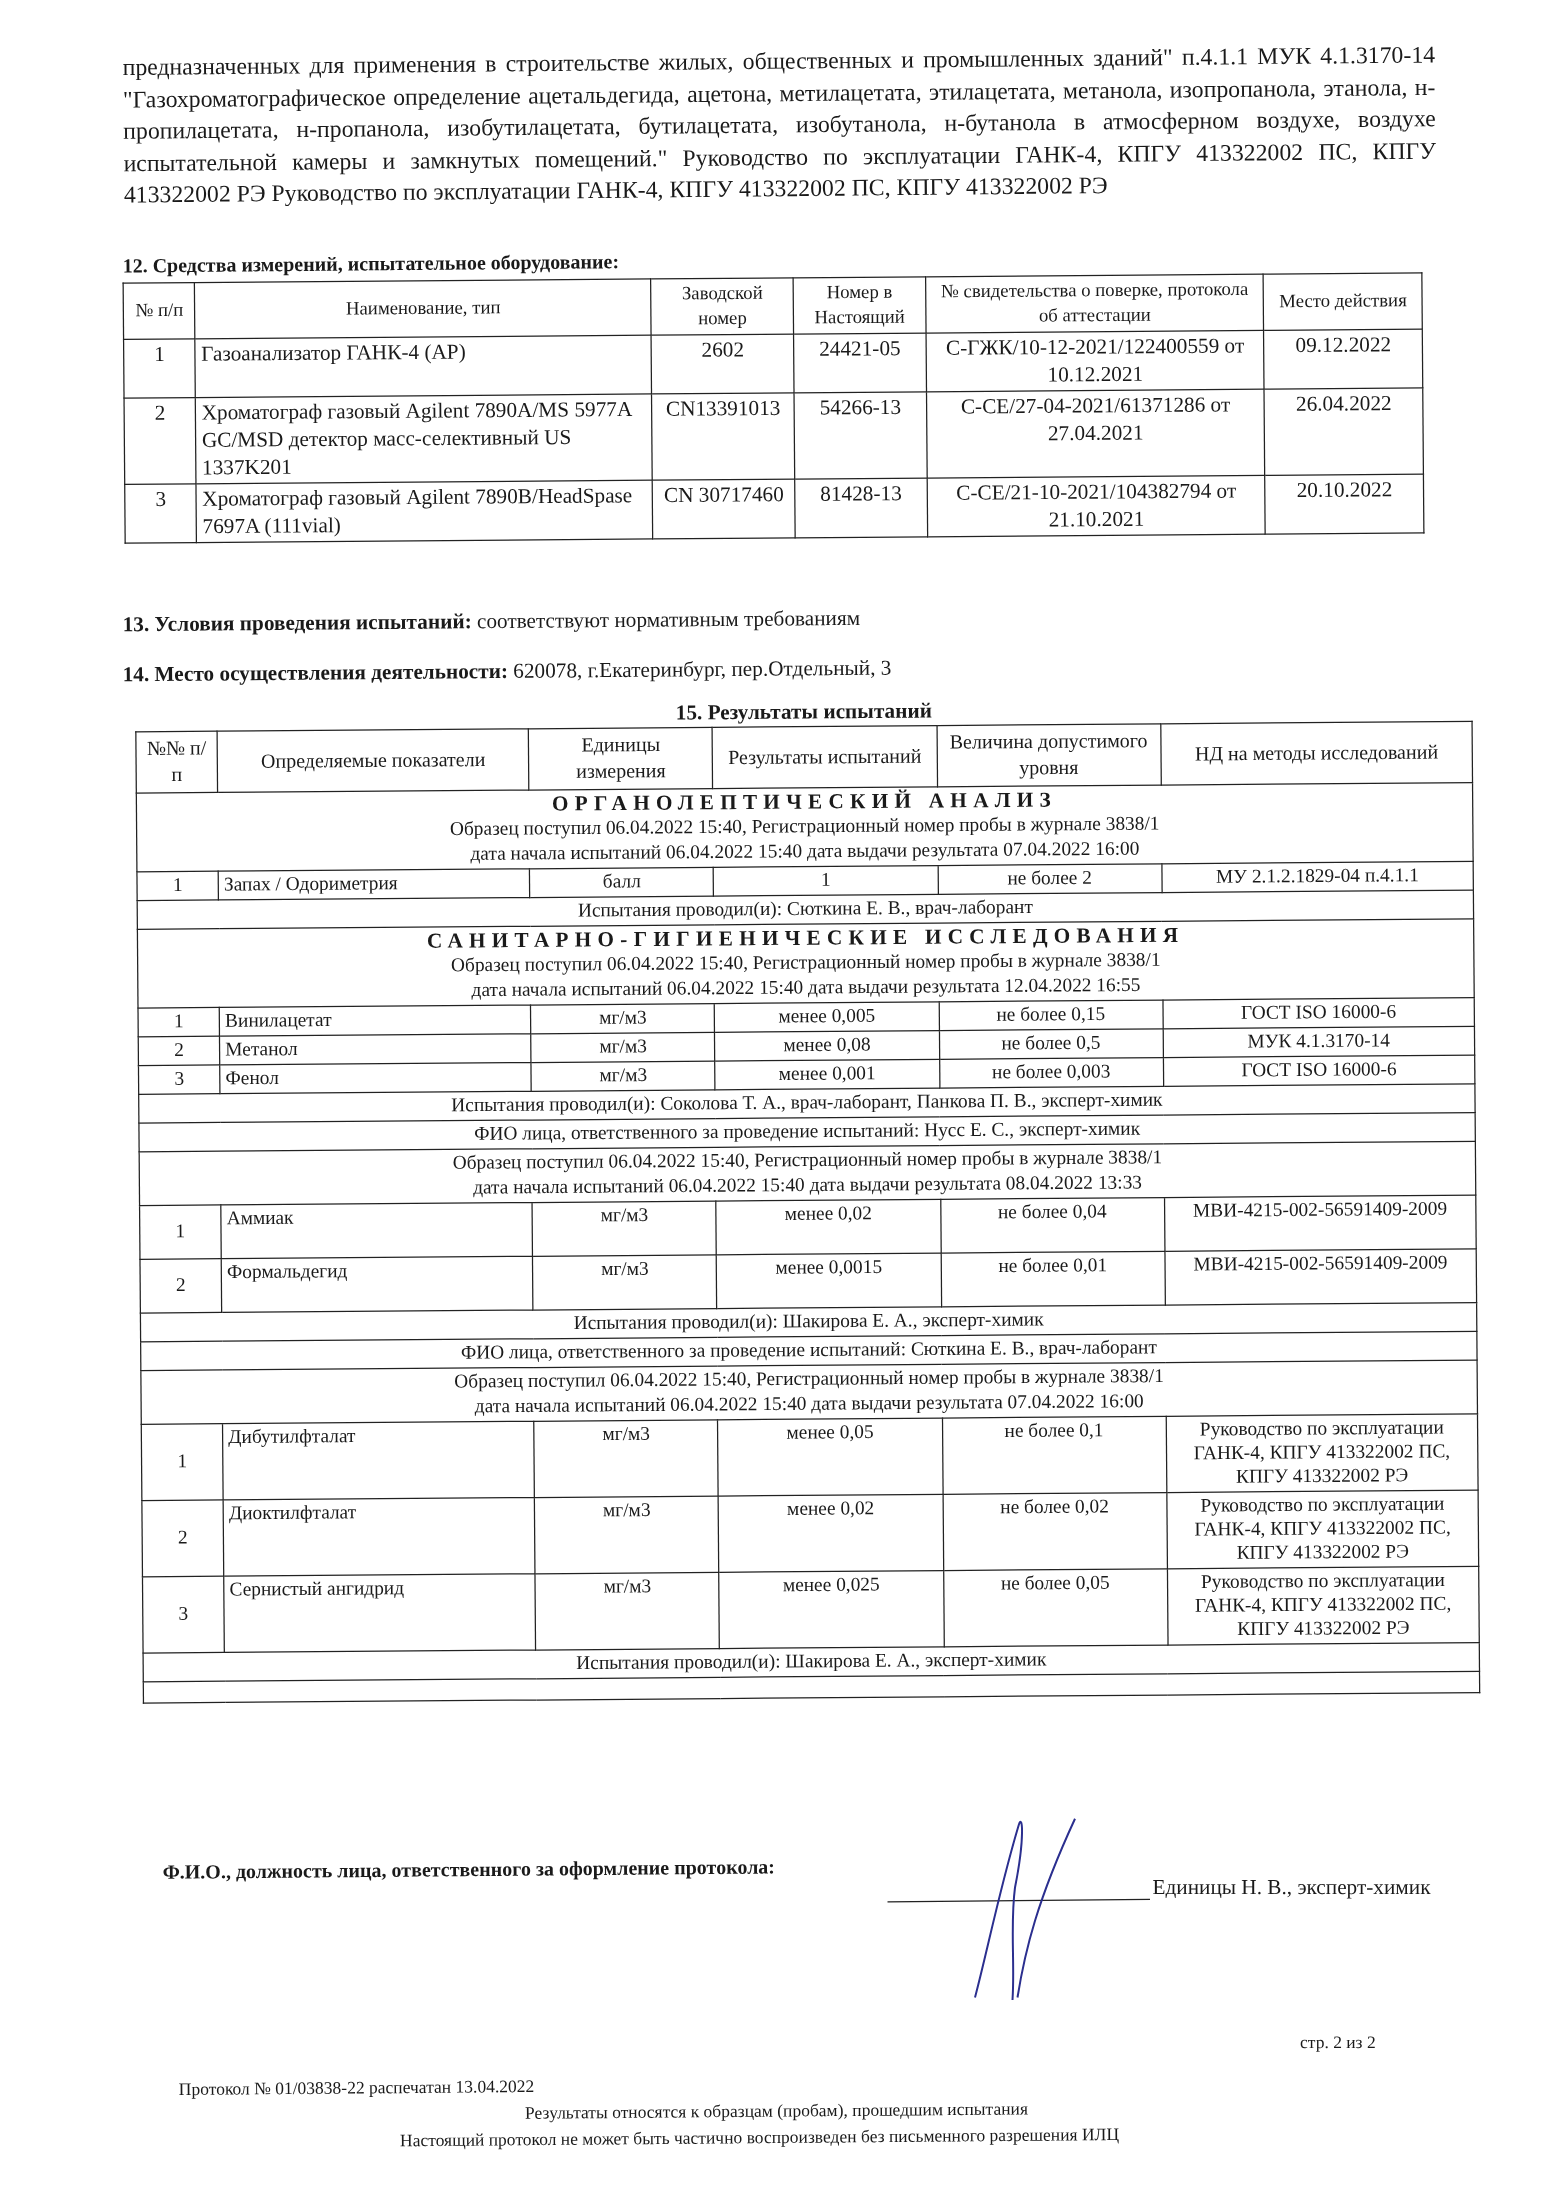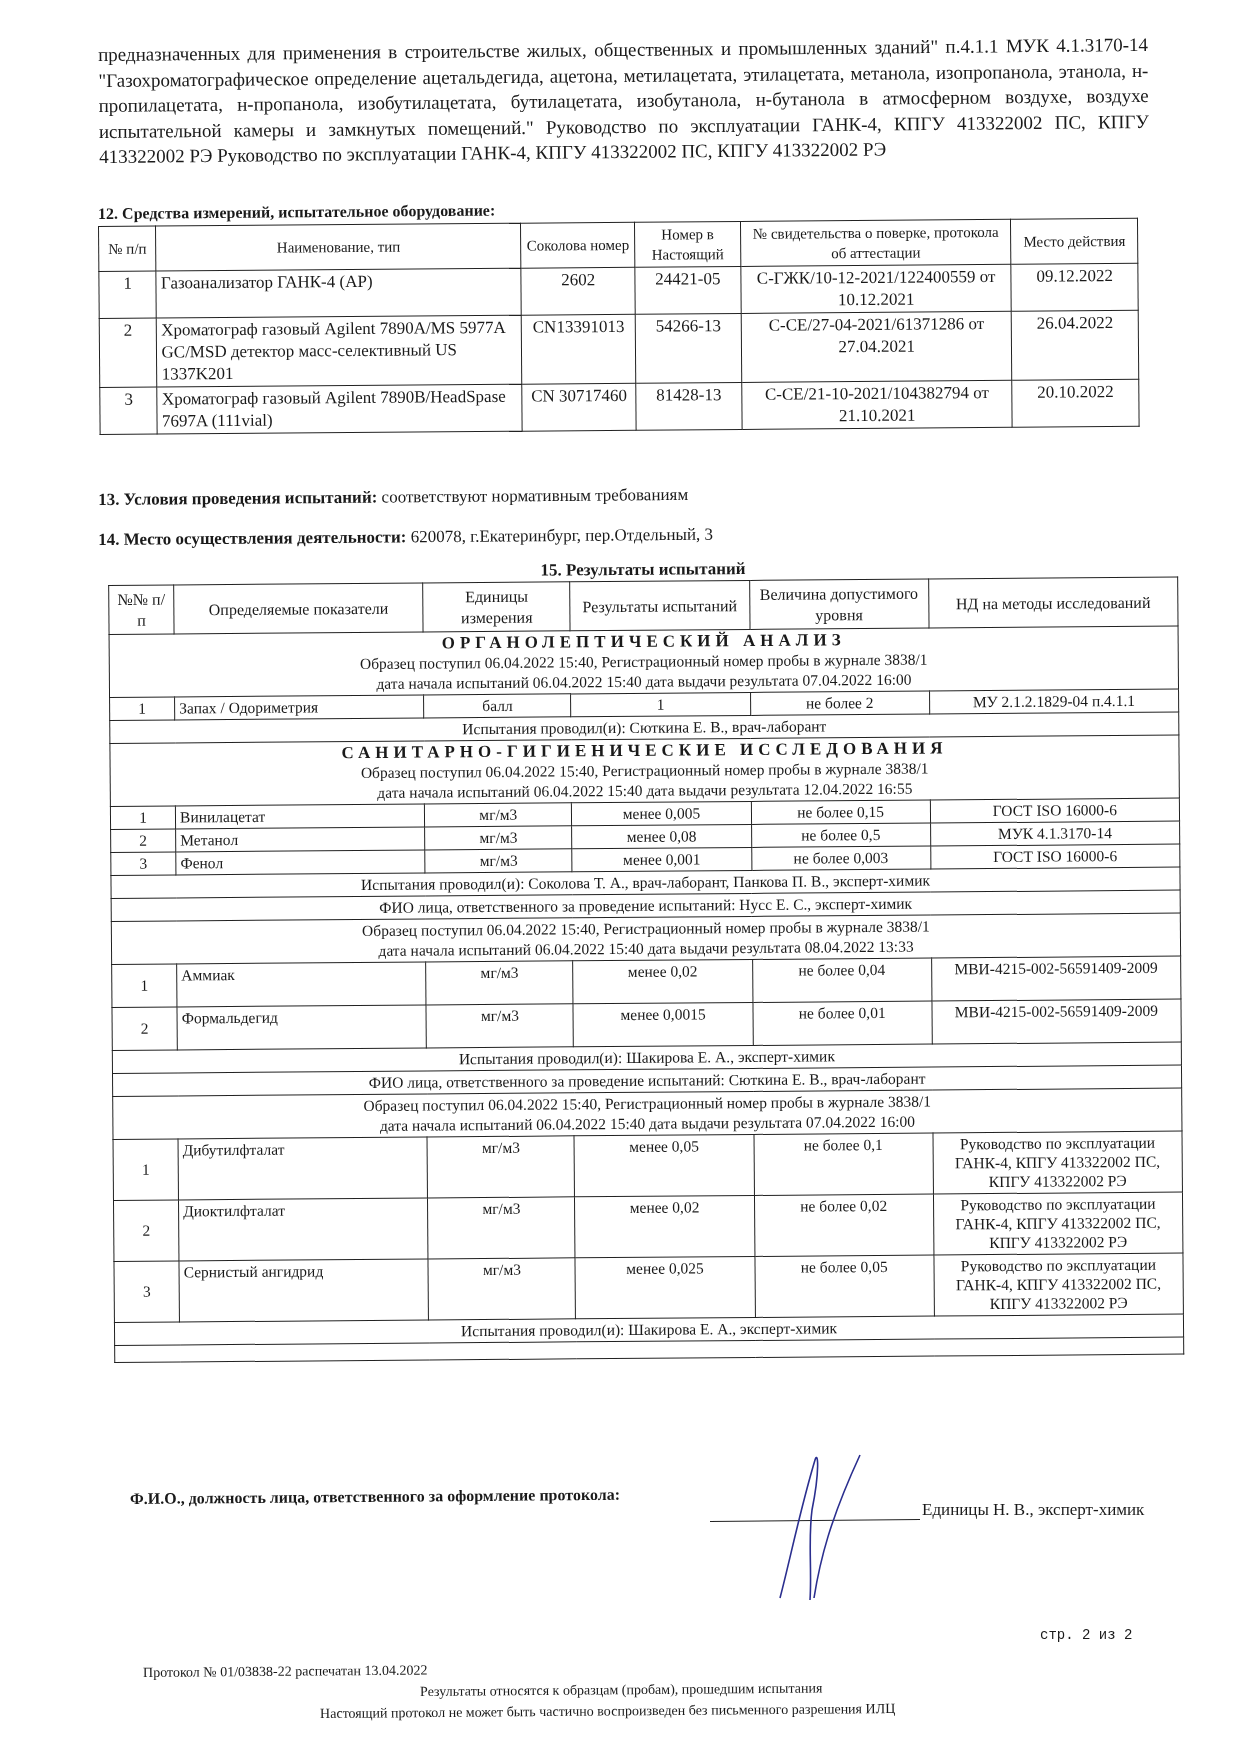--- a/index.html
+++ b/index.html
@@ -25,39 +25,39 @@
   .res-table th { font-size:16px; line-height:21px; padding:3px 4px; text-align:center; vertical-align:middle; }
   .res-table td { padding:1px 4px; line-height:20px; vertical-align:top; }
   .res-table td.block { text-align:center; padding:1px 4px; }
   .spaced { letter-spacing:5px; font-weight:bold; font-size:17px; }
   .sig-label { position:absolute; left:130px; top:1490px; font-size:16px; font-weight:bold;
                transform:rotate(-0.5deg); transform-origin:left top; }
   .sig-line { position:absolute; left:710px; top:1520px; width:210px; border-top:1.5px solid #222; transform:rotate(-0.5deg); }
   .sig-name { position:absolute; left:922px; top:1500px; font-size:17px; }
   .signature { position:absolute; left:760px; top:1450px; width:110px; height:150px; }
   .footer-left { position:absolute; left:143px; top:1665px; font-size:14px; transform:rotate(-0.5deg); transform-origin:left top; }
-  .footer-page { position:absolute; left:1040px; top:1627px; font-size:14px;font-family:Liberation Mono, monospace; }
+  .footer-page { position:absolute; left:1040px; top:1627px; font-size:14px; }
   .footer-c1 { position:absolute; left:420px; top:1684px; font-size:14px; transform:rotate(-0.5deg); transform-origin:left top; }
   .footer-c2 { position:absolute; left:320px; top:1706px; font-size:14px; transform:rotate(-0.5deg); transform-origin:left top; }
 </style>
 </head>
 <body>
 
 <div class="page">
 
   <div class="intro">предназначенных для применения в строительстве жилых, общественных и промышленных зданий" п.4.1.1 МУК 4.1.3170-14 "Газохроматографическое определение ацетальдегида, ацетона, метилацетата, этилацетата, метанола, изопропанола, этанола, н-пропилацетата, н-пропанола, изобутилацетата, бутилацетата, изобутанола, н-бутанола в атмосферном воздухе, воздухе испытательной камеры и замкнутых помещений." Руководство по эксплуатации ГАНК-4, КПГУ 413322002 ПС, КПГУ 413322002 РЭ Руководство по эксплуатации ГАНК-4, КПГУ 413322002 ПС, КПГУ 413322002 РЭ</div>
 
   <div class="sec-title" style="left:98px;top:205px;transform:rotate(-0.5deg);transform-origin:left top;">12. Средства измерений, испытательное оборудование:</div>
 
   <table class="eq-table">
     <thead>
       <tr>
         <th style="width:46px">№ п/п</th>
         <th style="width:340px">Наименование, тип</th>
-        <th style="width:100px">Соколова номер</th>
+        <th style="width:100px">Заводской номер</th>
         <th style="width:92px">Номер в Настоящий</th>
         <th style="width:250px">№ свидетельства о поверке, протокола об аттестации</th>
         <th style="width:112px">Место действия</th>
       </tr>
     </thead>
     <tbody id="eq-body">
         <tr>
           <td class="c">1</td>
           <td style="height: 40px;">Газоанализатор ГАНК-4 (АР)</td>
           <td class="c">2602</td>

